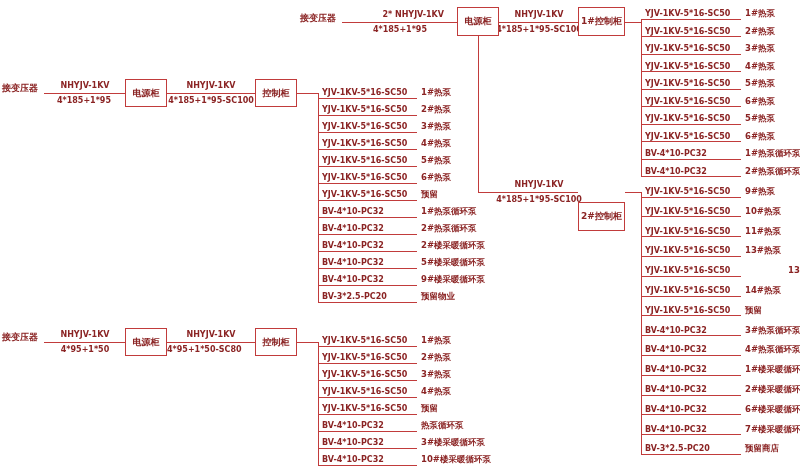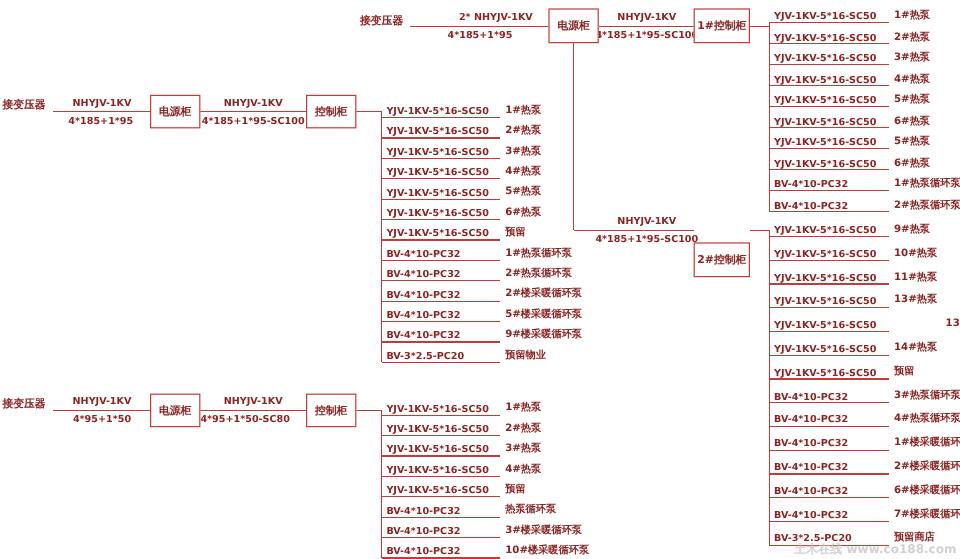--- a/index.html
+++ b/index.html
@@ -85,21 +85,20 @@
       <line x1="318" y1="342" x2="318" y2="465"></line>
       <line x1="318" y1="346" x2="417" y2="346"></line>
       <line x1="318" y1="363" x2="417" y2="363"></line>
       <line x1="318" y1="380" x2="417" y2="380"></line>
       <line x1="318" y1="397" x2="417" y2="397"></line>
       <line x1="318" y1="414" x2="417" y2="414"></line>
       <line x1="318" y1="431" x2="417" y2="431"></line>
       <line x1="318" y1="448" x2="417" y2="448"></line>
       <line x1="318" y1="465" x2="417" y2="465"></line>
     </svg>
-  <div class="watermark">土木在线 www.co188.com</div>
 <div class="lbl cjk" style="left: 2px; top: 83px;">接变压器</div>
     <div class="lbl code" style="left: 46px; top: 80px; width: 78px; text-align: center;">NHYJV-1KV</div>
     <div class="lbl code" style="left: 40px; top: 95px; width: 88px; text-align: center;">4*185+1*95</div>
     <div class="box" style="left: 125px; top: 79px; width: 42px; height: 28px;">电源柜</div>
     <div class="lbl code" style="left: 169px; top: 80px; width: 84px; text-align: center;">NHYJV-1KV</div>
     <div class="lbl code" style="left: 165px; top: 95px; width: 92px; text-align: center;">4*185+1*95-SC100</div>
     <div class="box" style="left: 255px; top: 79px; width: 42px; height: 28px;">控制柜</div>
     <div class="lbl code" style="left: 322px; top: 87px; width: 95px; text-align: left;">YJV-1KV-5*16-SC50</div>
     <div class="lbl load" style="left: 421px; top: 87px;">1#热泵</div>
     <div class="lbl code" style="left: 322px; top: 104px; width: 95px; text-align: left;">YJV-1KV-5*16-SC50</div>

